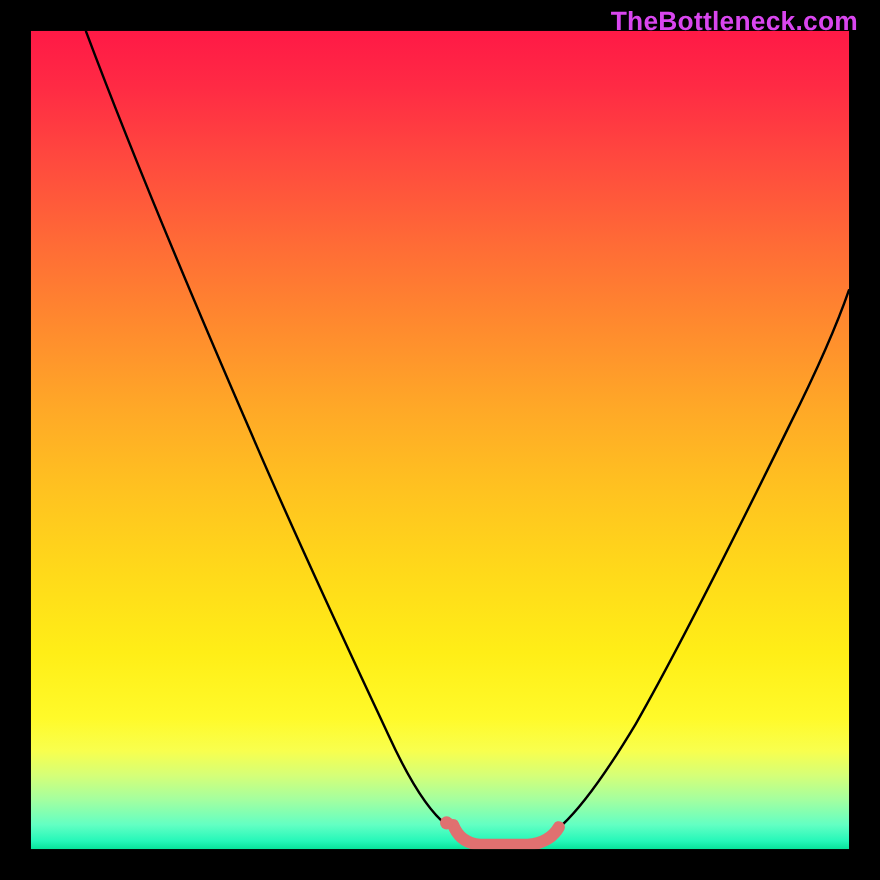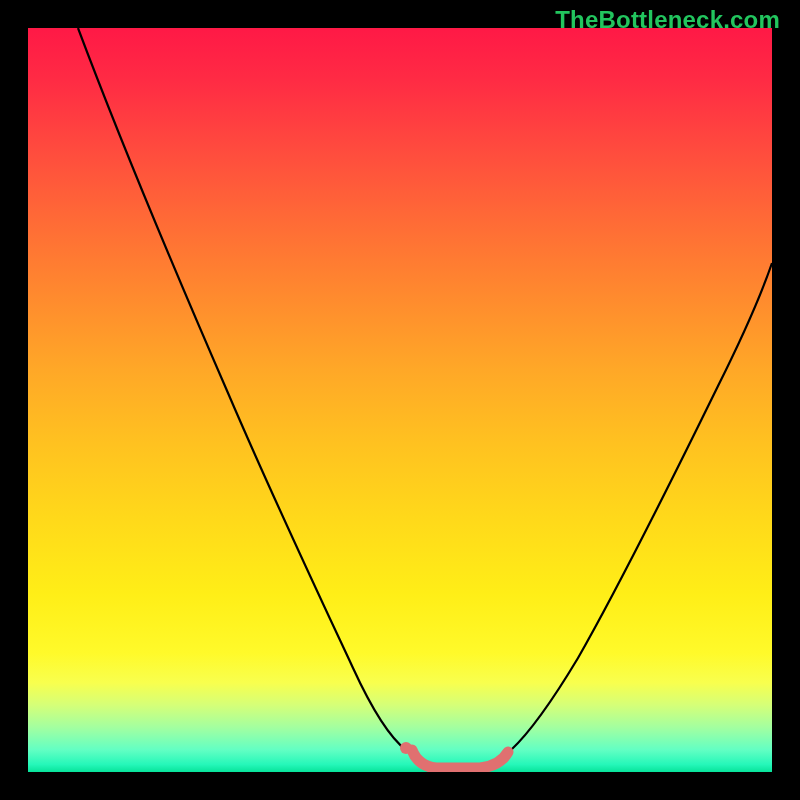--- a/index.html
+++ b/index.html
@@ -41,21 +41,21 @@
       #07e39a 100%
     );
   }
   .watermark {
     position: absolute;
     top: 6px;
     right: 20px;
     font-family: Arial, Helvetica, sans-serif;
     font-size: 24px;
     font-weight: 600;
-    color: #22c55e;
+    color: #d946ef;
     letter-spacing: 0.2px;
     user-select: none;
   }
   svg {
     position: absolute;
     inset: 0;
   }
 </style>
 </head>
 <body>

